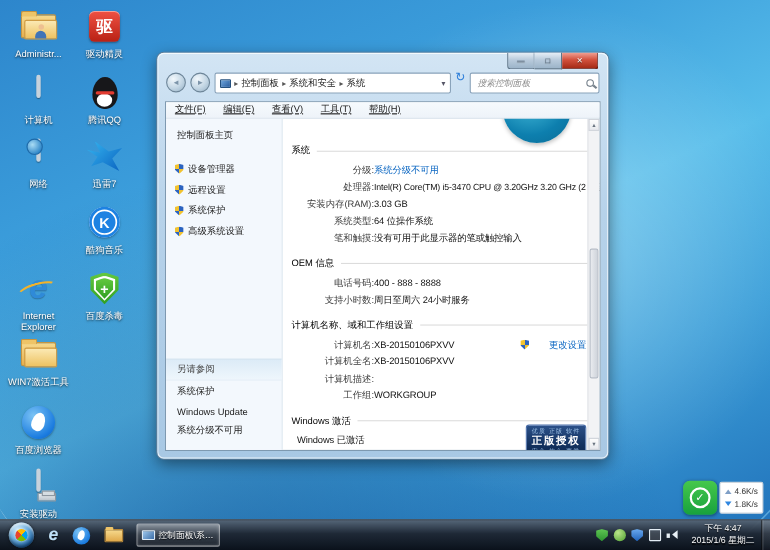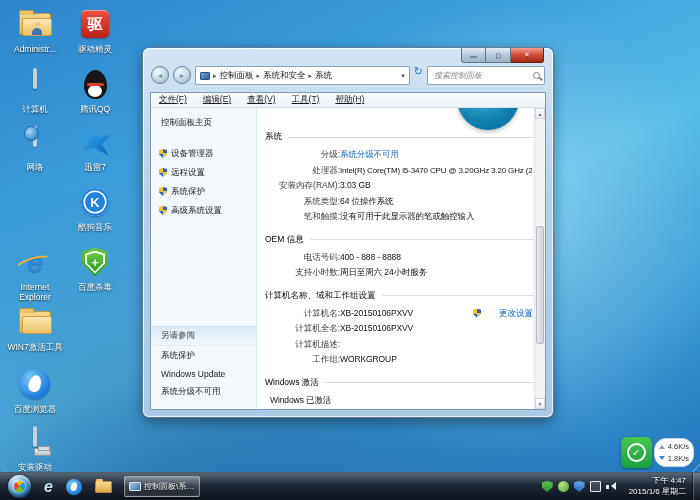--- a/index.html
+++ b/index.html
@@ -166,21 +166,21 @@
   .sb-btn.down { position:absolute; bottom:0; left:0; right:0; }
   .sb-thumb { position:absolute; left:1px; right:1px; top:118px; height:118px; border-radius:2px;
     background:linear-gradient(90deg,#e9ebef,#cfd4db); border:1px solid #b5bcc6; }
 
   
   .net-widget { position:absolute; right:6px; bottom:32px; display:flex; align-items:center; }
   .nw-check { width:31px; height:31px; border-radius:6px; background:linear-gradient(#46c84b,#17a13d);
     display:flex; align-items:center; justify-content:center; box-shadow:0 1px 3px rgba(0,0,0,.4); }
   .nw-circle { width:19px; height:19px; border-radius:50%; border:2.5px solid #fff;
     display:flex; align-items:center; justify-content:center; color:#fff; font-size:10px; font-weight:bold; }
-  .nw-panel { background:#fff; border:1px solid #ccd5dd; border-radius:12px; padding:2px 4px; margin-left:2px; }
+  .nw-panel { background:#fff; border:1px solid #ccd5dd; border-radius:2px; padding:2px 4px; margin-left:2px; }
   .nw-row { display:flex; align-items:center; gap:3px; font-size:7.5px; color:#333; line-height:1.5; }
   .tri-up { width:0; height:0; border:3px solid transparent; border-bottom:4.5px solid #7f9fc6; margin-top:-3px; }
   .tri-down { width:0; height:0; border:3px solid transparent; border-top:4.5px solid #2f86e0; margin-bottom:-3px; }
 
   
   .taskbar { position:absolute; left:0; right:0; bottom:0; height:28px;
     background:linear-gradient(rgba(86,100,116,.95), rgba(30,38,50,.97) 45%, rgba(10,14,22,.97));
     border-top:1px solid rgba(255,255,255,.30); display:flex; align-items:center; }
   .orb { width:23px; height:23px; border-radius:50%; margin-left:8px; position:relative; flex:0 0 auto;
     background:radial-gradient(circle at 35% 28%, #cfe9fb, #6fb1e0 40%, #1c5d9c 75%, #0a3a68);
@@ -206,21 +206,21 @@
   .tray { margin-left:auto; display:flex; align-items:center; height:100%; }
   .tr { width:11px; height:11px; margin-right:5px; flex:0 0 auto; }
   .tr-shield-g { clip-path:polygon(50% 0,100% 14%,100% 56%,50% 100%,0 56%,0 14%); background:linear-gradient(#5fc653,#2c9330); }
   .tr-leaf { border-radius:50%; background:radial-gradient(circle at 35% 30%, #b9e48a, #4f9f2f); }
   .tr-shield-b { clip-path:polygon(50% 0,100% 14%,100% 56%,50% 100%,0 56%,0 14%); background:linear-gradient(#6aa9ef,#1f62bb); }
   .tr-win { border:1px solid #e4edf5; border-radius:1px; background:rgba(255,255,255,.15); }
   .spk { position:relative; width:12px; height:11px; margin-right:5px; }
   .spk::before { content:''; position:absolute; left:0; top:3.5px; width:3px; height:4px; background:#e8f0f6; }
   .spk::after { content:''; position:absolute; left:1px; top:1px; width:0; height:0;
     border:4.5px solid transparent; border-right:5px solid #e8f0f6; }
-  .clock { font-size:8px; color:#fff; text-align:right; line-height:1.3; padding:0 6px; text-shadow:0 1px 1px #000; white-space:nowrap; }
+  .clock { font-size:8px; color:#fff; text-align:center; line-height:1.3; padding:0 6px; text-shadow:0 1px 1px #000; white-space:nowrap; }
   .show-desktop { width:8px; height:100%; border-left:1px solid rgba(0,0,0,.65);
     box-shadow:inset 1px 0 0 rgba(255,255,255,.2);
     background:linear-gradient(rgba(255,255,255,.14), rgba(255,255,255,.03)); }
 </style>
 </head>
 <body>
 
 <div class="desktop">
   <div class="arc a1"></div>
   <div class="arc a2"></div>
@@ -445,20 +445,25 @@
             <div class="sec m2">
               <span class="sec-t">Windows 激活</span>
                 <span class="rule"></span>
             </div>
             <div class="row">
               <span class="val">Windows 已激活</span>
             </div>
             <div class="row">
               <span class="val">产品 ID: 00426-OEM-8992662-00006</span>
             </div>
+            <div class="badge">
+              <span class="b-top">优质 正版 软件</span>
+              <span class="b-main">正版授权</span>
+              <span class="b-bot">安全 放心 声誉</span>
+            </div>
 
           </div>
 
           <div class="scrollbar">
             <div class="sb-btn">▲</div>
             <div class="sb-thumb"></div>
             <div class="sb-btn down">▼</div>
           </div>
         </div>
       </div>

